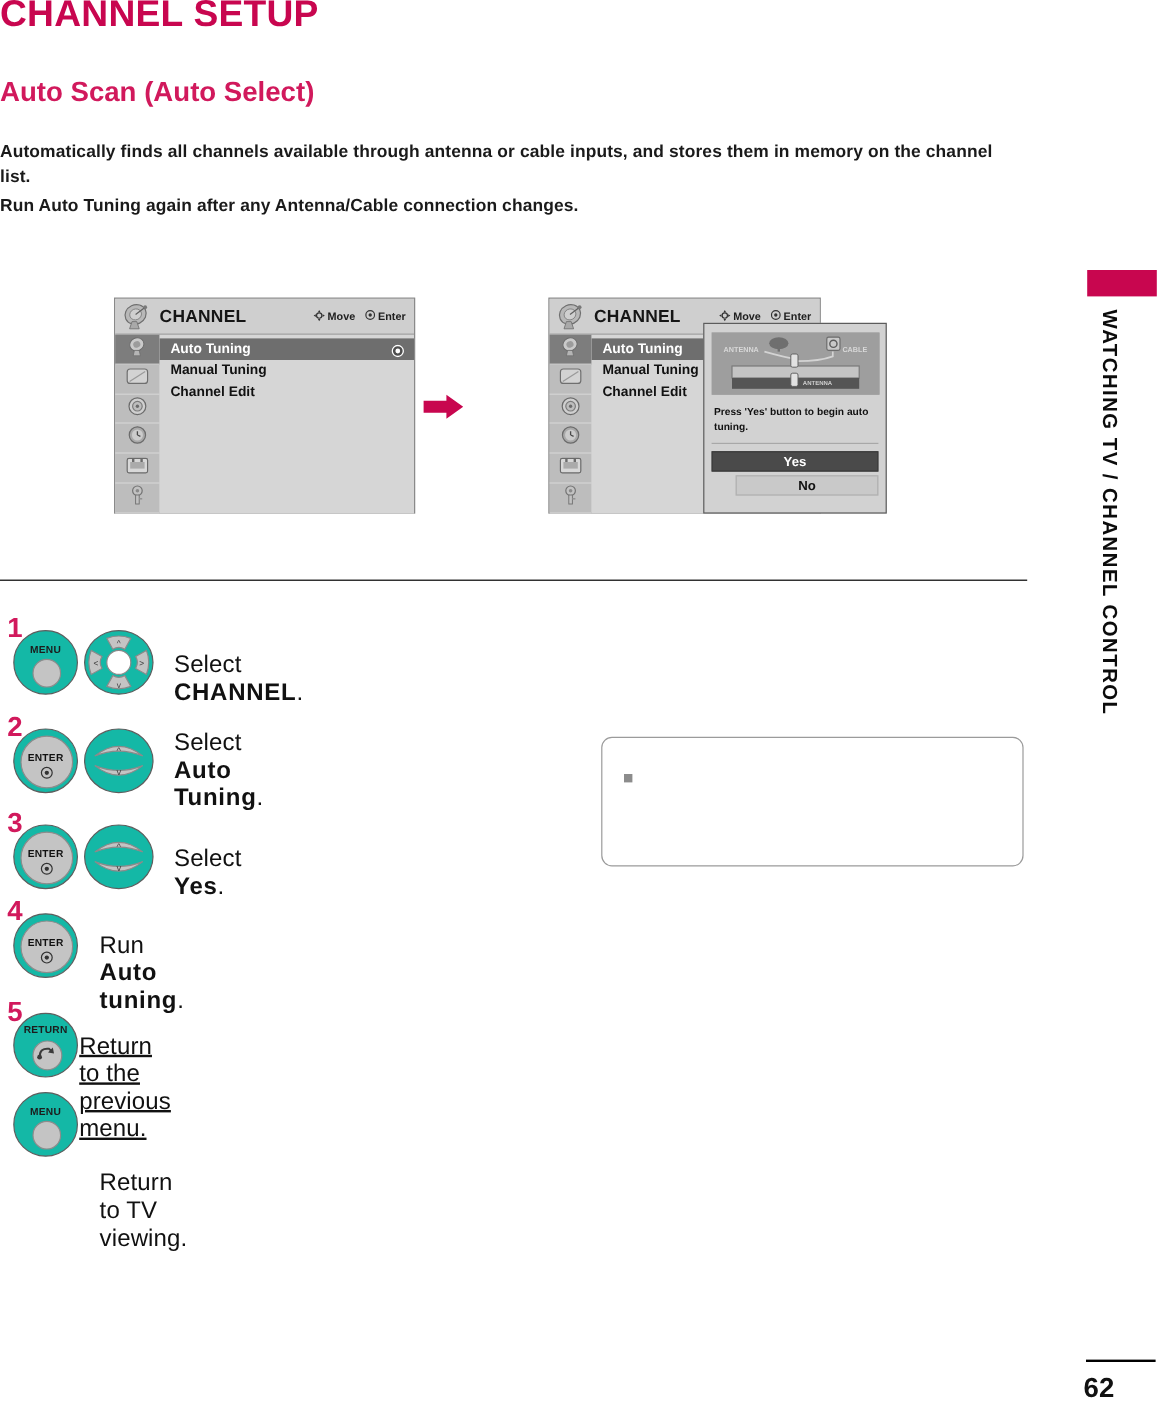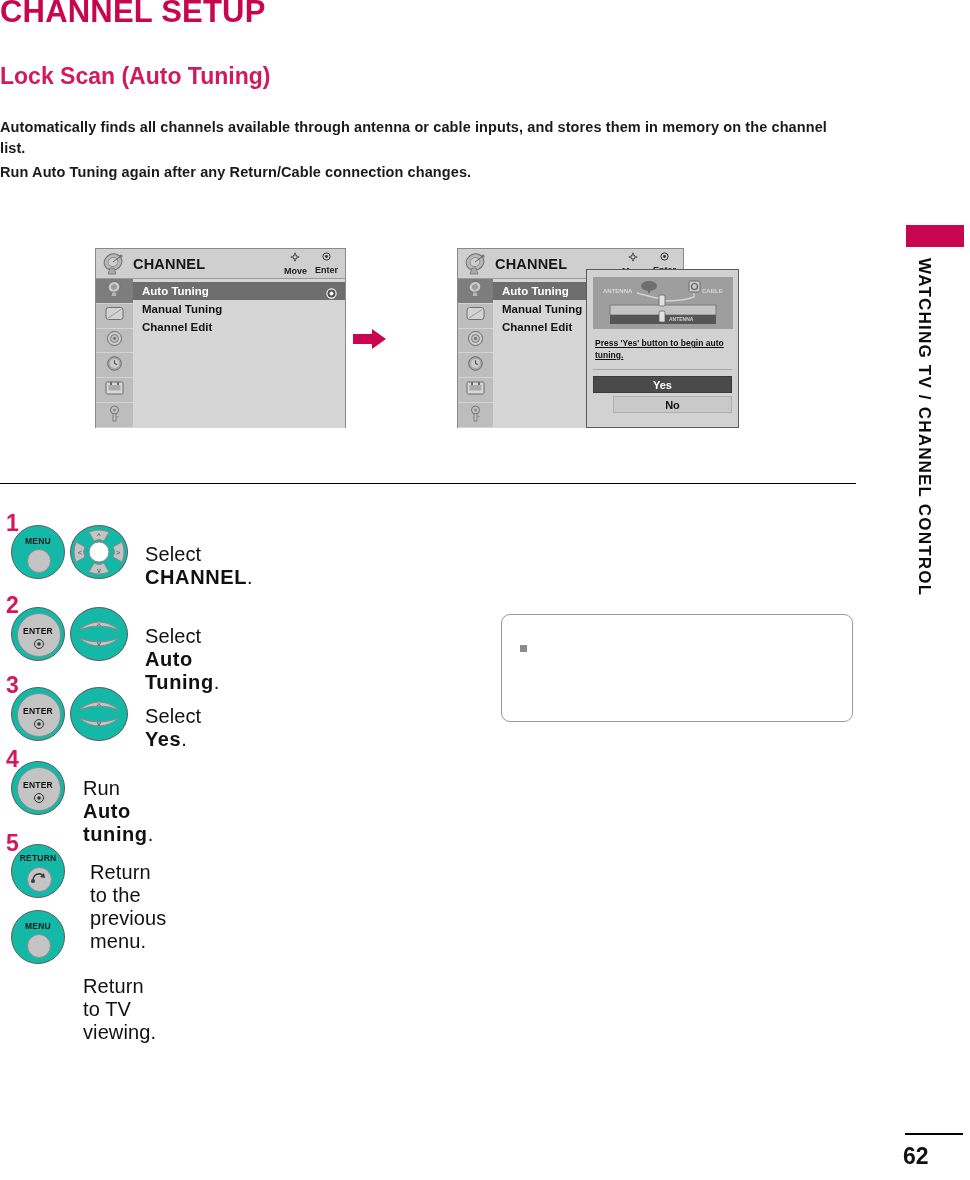--- a/index.html
+++ b/index.html
@@ -81,21 +81,21 @@
   .osd-hints {
     margin-left: auto;
     margin-right: 7px;
     display: flex;
     align-items: center;
     gap: 8px;
     font-size: 9px;
     font-weight: bold;
     color: #202020;
   }
-  .osd-hint { display: flex; align-items: center; gap: 2px; flex-direction: column; }
+  .osd-hint { display: flex; align-items: center; gap: 2px; }
 
   .osd-body { display: flex; height: 149px; }
   .osd-rail {
     width: 37px;
     background: #bdbdbd;
     display: flex;
     flex-direction: column;
   }
   #osd-2 .osd-rail { width: 35px; }
   .rail-item {
@@ -151,21 +151,20 @@
     margin: 1px auto 0 auto;
     overflow: hidden;
   }
   .dlg-text {
     font-size: 8.5px;
     font-weight: bold;
     color: #111111;
     line-height: 12px;
     margin-top: 8px;
     padding-left: 2px;
-    text-decoration: underline;
   }
   .dlg-sep {
     height: 1px;
     background: #a8a8a8;
     margin: 8px 0 6px 0;
   }
   .dlg-btn {
     height: 17px;
     line-height: 17px;
     text-align: center;
@@ -302,23 +301,23 @@
     top: 1143px;
     font-size: 23px;
     font-weight: bold;
     color: #111111;
   }
 </style>
 </head>
 <body>
 
 <div id="page-title">CHANNEL SETUP</div>
-<div id="section-title">Lock Scan (Auto Tuning)</div>
+<div id="section-title">Auto Scan (Auto Select)</div>
 <div id="para-1" class="body-para">Automatically finds all channels available through antenna or cable inputs, and stores them in memory on the channel list.</div>
-<div id="para-2" class="body-para">Run Auto Tuning again after any Return/Cable connection changes.</div>
+<div id="para-2" class="body-para">Run Auto Tuning again after any Antenna/Cable connection changes.</div>
 
 <div id="osd-1" class="osd">
   <div class="osd-header">
     <div class="osd-header-icon">
       <svg width="26" height="22" viewBox="0 0 26 22">
         <ellipse cx="12" cy="9" rx="9" ry="8" fill="#b8b8b8" stroke="#6f6f6f" stroke-width="1" transform="rotate(-25 12 9)"></ellipse>
         <ellipse cx="12" cy="9" rx="5" ry="4.5" fill="#cfcfcf" stroke="#808080" stroke-width="0.7" transform="rotate(-25 12 9)"></ellipse>
         <line x1="12" y1="9" x2="20" y2="3" stroke="#5f5f5f" stroke-width="1"></line>
         <circle cx="20" cy="3" r="1.6" fill="#787878"></circle>
         <path d="M9 15 L7 21 L15 21 L13 15 Z" fill="#a9a9a9" stroke="#6f6f6f" stroke-width="0.7"></path>
@@ -602,21 +601,21 @@
     </svg>
   </div>
   <div class="remote-btn" style="left:70px; top:607px; width:58px; height:54px;">
     <svg width="56" height="52" viewBox="0 0 56 52" style="position:absolute;left:0;top:0;">
       <path d="M8 22 Q28 6 48 22 Q28 14 8 22 Z" fill="#c4c4c4" stroke="#8a8a8a" stroke-width="1"></path>
       <path d="M8 30 Q28 46 48 30 Q28 38 8 30 Z" fill="#c4c4c4" stroke="#8a8a8a" stroke-width="1"></path>
       <text x="28" y="20" font-size="8" fill="#444" text-anchor="middle" font-family="Liberation Sans, sans-serif">^</text>
       <text x="28" y="38" font-size="8" fill="#444" text-anchor="middle" font-family="Liberation Sans, sans-serif">v</text>
     </svg>
   </div>
-  <div class="step-text" style="left:145px; top:625px;">
+  <div class="step-text" style="left:145px; top:608px;">
     <span>Select </span><b>Auto Tuning</b><span>.</span>
   </div>
 </div>
 
 <div class="step-row">
   <div class="step-num" style="left:6px; top:674px;">3</div>
   <div class="remote-btn" style="left:11px; top:687px; width:54px; height:54px;">
     <div class="inner-circle" style="left:5px; top:5px; width:44px; height:44px;"></div>
     <div class="btn-label" style="top:18px; color:#111;">ENTER</div>
     <svg width="12" height="12" viewBox="0 0 12 12" style="position:absolute;left:21px;top:30px;">
@@ -656,21 +655,21 @@
   <div class="step-num" style="left:6px; top:832px;">5</div>
   <div class="remote-btn" style="left:11px; top:844px; width:54px; height:54px;">
     <div class="btn-label" style="top:8px;text-align:center;">RETURN</div>
     <div class="inner-circle" style="left:15px; top:22px; width:25px; height:25px;"></div>
     <svg width="20" height="20" viewBox="0 0 20 20" style="position:absolute;left:17px;top:24px;">
       <path d="M4 12 Q4 4 12 5 L14 7" stroke="#3b3b3b" stroke-width="1.6" fill="none"></path>
       <path d="M15 4 L16 9 L11 8 Z" fill="#3b3b3b"></path>
       <circle cx="4" cy="12" r="2" fill="#3b3b3b"></circle>
     </svg>
   </div>
-  <div class="step-text" style="left:90px; top:861px;">
+  <div class="step-text" style="left:66px; top:861px;text-decoration:underline;">
     <span>Return to the previous menu.</span>
   </div>
 </div>
 
 <div class="step-row">
   <div class="remote-btn" style="left:11px; top:910px; width:54px; height:54px;">
     <div class="btn-label" style="top:10px;">MENU</div>
     <div class="inner-circle" style="left:15px; top:23px; width:24px; height:24px;"></div>
   </div>
   <div class="step-text" style="left:83px; top:927px;margin-top:48px;">

